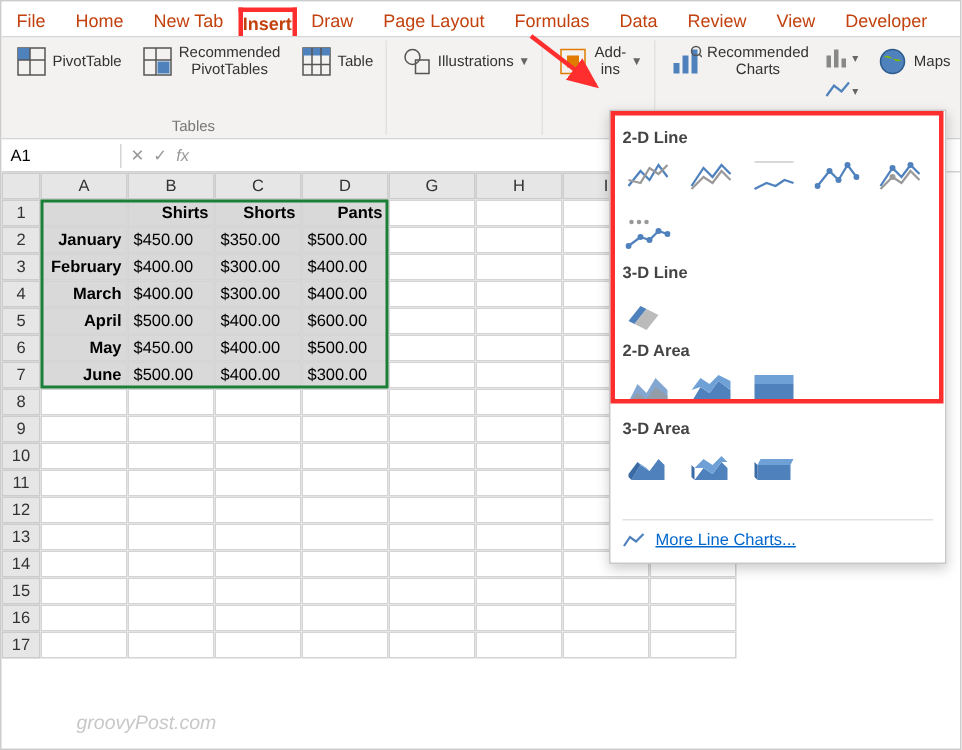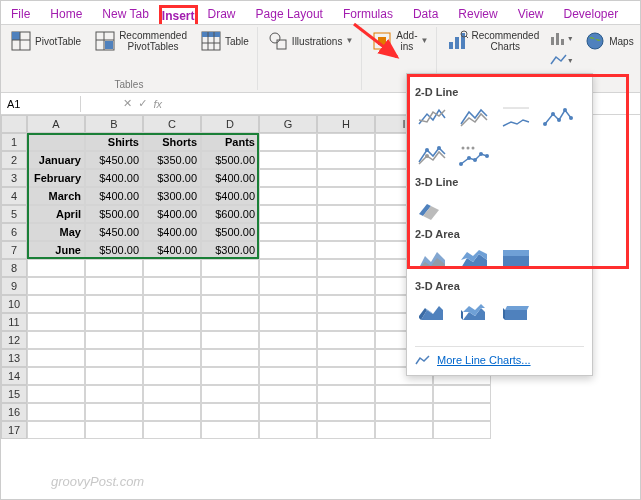--- a/index.html
+++ b/index.html
@@ -1,42 +1,42 @@
 <!DOCTYPE html>
 <html><head>
 <meta charset="utf-8">
 <style>
 * { box-sizing: border-box; margin: 0; padding: 0; }
 body { font-family: "Segoe UI", Arial, sans-serif; font-size: 12px; background: #fff; width: 641px; height: 500px; position: relative; overflow: hidden; border: 1px solid #ccc; }
 .tabs { display: flex; background: #fff; border-bottom: 1px solid #d4d4d4; height: 24px; align-items: flex-end; }
-.tab { padding: 3px 10px; cursor: pointer; color: #a21caf; }
+.tab { padding: 3px 10px; cursor: pointer; color: #c2410c; }
 .tab.active { background: #fff; border: 3px solid #ff2e2e; border-bottom: none; padding: 1px 0; font-weight: bold; text-align: center; }
 .ribbon { display: flex; background: #f3f2f1; border-bottom: 1px solid #d4d4d4; height: 68px; padding: 2px 0; }
 .ribbon-group { display: flex; flex-direction: column; align-items: center; padding: 0 6px; border-right: 1px solid #e1e1e1; font-size: 10px; color: #555; justify-content: space-between; }
 .ribbon-items { display: flex; gap: 8px; align-items: flex-start; flex: 1; }
 .ribbon-btn { display: flex; align-items: center; gap: 2px; cursor: pointer; padding: 2px; font-size: 10px; color: #333; text-align: center; line-height: 1.1; }
 .ribbon-btn .icn { width: 24px; height: 24px; display: flex; align-items: center; justify-content: center; }
 .ribbon-group-label { font-size: 10px; color: #777; }
 .small-chart-btn { width: 22px; height: 20px; display: inline-flex; align-items: center; justify-content: center; cursor: pointer; margin: 1px; }
 .chart-row { display: flex; flex-wrap: wrap; }
-.namebox-row { display: flex; align-items: center; height: 22px; border-bottom: 1px solid #d4d4d4; background: #fff; gap: 36px; }
+.namebox-row { display: flex; align-items: center; height: 22px; border-bottom: 1px solid #d4d4d4; background: #fff; }
 .namebox { width: 80px; border-right: 1px solid #d4d4d4; padding: 2px 6px; font-size: 11px; }
 .fx-area { display: flex; align-items: center; gap: 6px; padding: 0 6px; color: #999; font-size: 11px; }
 .grid { position: relative; }
 .col-headers { display: flex; height: 18px; }
 .corner { width: 26px; background: #e6e6e6; border: 1px solid #ccc; }
 .col-h { width: 58px; background: #e6e6e6; border: 1px solid #ccc; text-align: center; font-size: 11px; color: #333; line-height: 16px; }
 .row { display: flex; height: 18px; }
 .row-h { width: 26px; background: #e6e6e6; border: 1px solid #ccc; text-align: center; font-size: 11px; color: #333; line-height: 16px; }
 .cell { width: 58px; border: 1px solid #d4d4d4; font-size: 11px; padding: 0 3px; line-height: 16px; background: #fff; overflow: hidden; white-space: nowrap; }
 .cell.sel { background: #d9d9d9; }
 .cell.hdr { font-weight: bold; text-align: right; }
-.cell.num { text-align: right; }
+.cell.num { }
 .sel-box { position: absolute; border: 2px solid #1a7f37; pointer-events: none; }
-.dropdown { position: absolute; top: 72px; left: 405px; width: 187px; background: #fff; border: 1px solid #c8c8c8; box-shadow: 0 3px 8px rgba(0,0,0,0.2); padding: 6px 8px; }
+.dropdown { position: absolute; top: 72px; left: 405px; width: 225px; background: #fff; border: 1px solid #c8c8c8; box-shadow: 0 3px 8px rgba(0,0,0,0.2); padding: 6px 8px; }
 .dropdown h4 { font-size: 11px; font-weight: 600; color: #444; margin: 6px 0 4px; }
 .chart-options { display: flex; flex-wrap: wrap; gap: 8px; margin-bottom: 6px; }
 .chart-opt { width: 34px; height: 30px; display: flex; align-items: center; justify-content: center; cursor: pointer; }
 .red-box { position: absolute; border: 3px solid #ff2e2e; pointer-events: none; }
 .arrow { position: absolute; color: #ff2e2e; pointer-events: none; }
 .more-link { display: flex; align-items: center; gap: 6px; color: #0066cc; font-size: 11px; padding: 6px 0 2px; border-top: 1px solid #e1e1e1; margin-top: 20px; cursor: pointer; }
 .watermark { position: absolute; left: 50px; bottom: 10px; color: #c8c8c8; font-size: 13px; font-style: italic; }
 .drop-arrow { font-size: 8px; color: #666; margin-left: 1px; }
 </style>
 </head>

